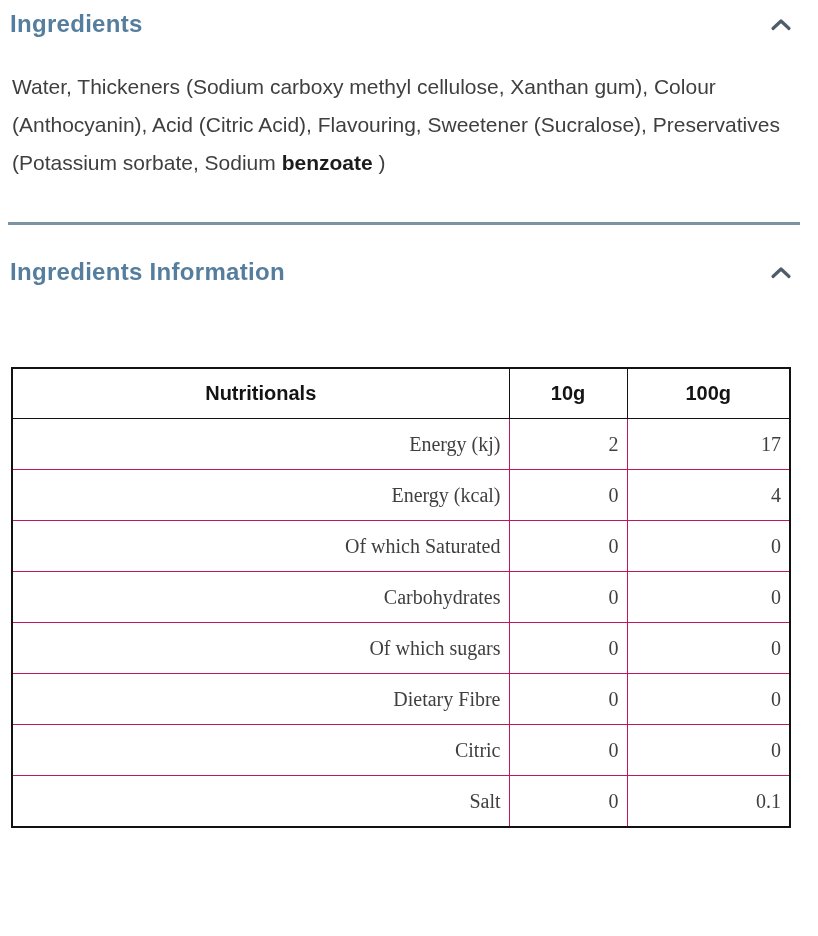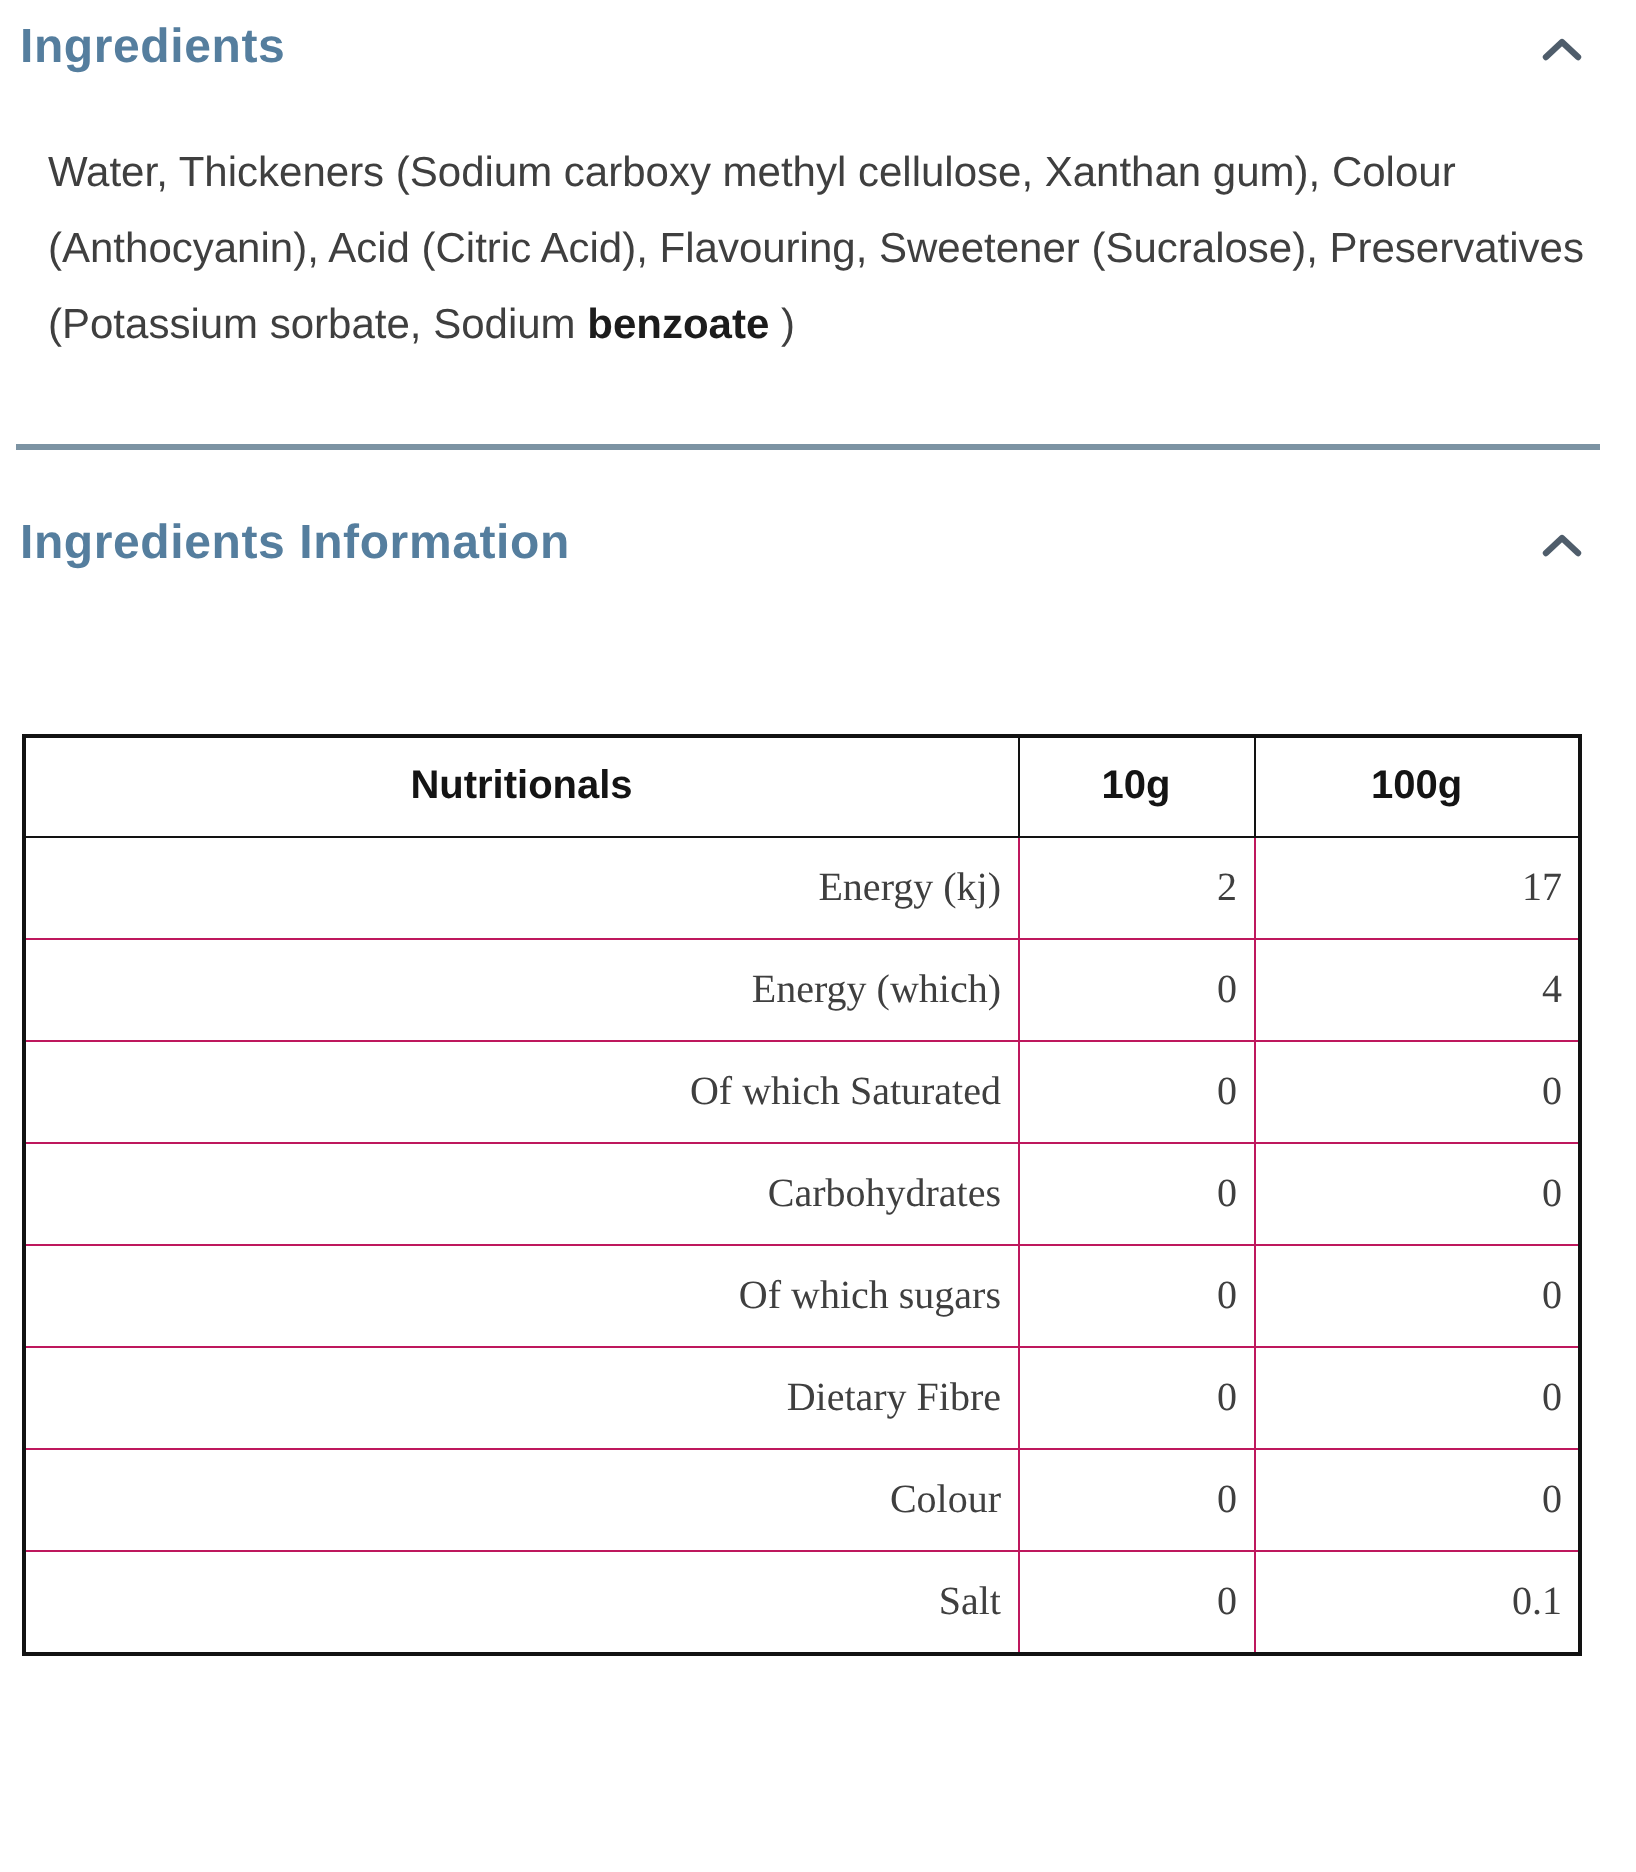--- a/index.html
+++ b/index.html
@@ -28,21 +28,21 @@
     color: #557e9e;
     letter-spacing: 0.3px;
     margin: 0;
   }
   .chevron {
     display: inline-flex;
     align-items: center;
     justify-content: center;
   }
   .ingredients-text {
-    margin: 30px 14px 0 24px;
+    margin: 30px 14px 0 12px;
     max-width: 776px;
     font-size: 21px;
     line-height: 38px;
     color: #3f3f3f;
     font-weight: 400;
   }
   .ingredients-text b {
     color: #1c1c1c;
     font-weight: bold;
   }
@@ -124,21 +124,21 @@
       <th>100g</th>
     </tr>
   </thead>
   <tbody>
       <tr>
         <td>Energy (kj)</td>
         <td>2</td>
         <td>17</td>
       </tr>
       <tr>
-        <td>Energy (which)</td>
+        <td>Energy (kcal)</td>
         <td>0</td>
         <td>4</td>
       </tr>
       <tr>
         <td>Of which Saturated</td>
         <td>0</td>
         <td>0</td>
       </tr>
       <tr>
         <td>Carbohydrates</td>
@@ -149,21 +149,21 @@
         <td>Of which sugars</td>
         <td>0</td>
         <td>0</td>
       </tr>
       <tr>
         <td>Dietary Fibre</td>
         <td>0</td>
         <td>0</td>
       </tr>
       <tr>
-        <td>Colour</td>
+        <td>Citric</td>
         <td>0</td>
         <td>0</td>
       </tr>
       <tr>
         <td>Salt</td>
         <td>0</td>
         <td>0.1</td>
       </tr>
     </tbody>
 </table>

